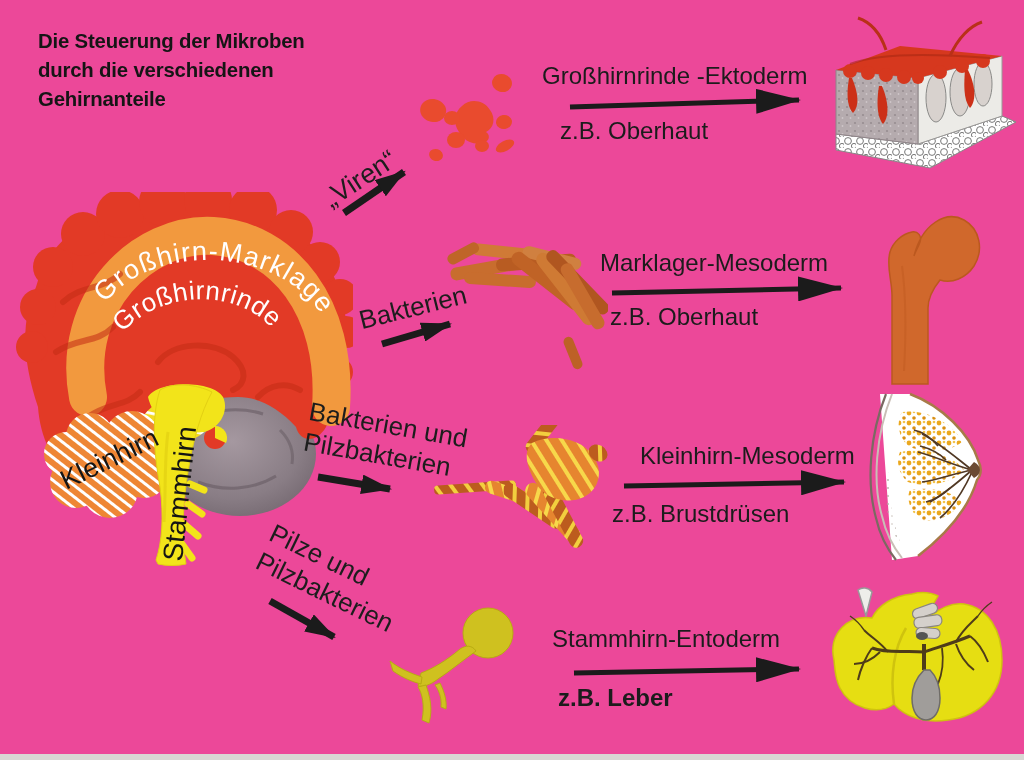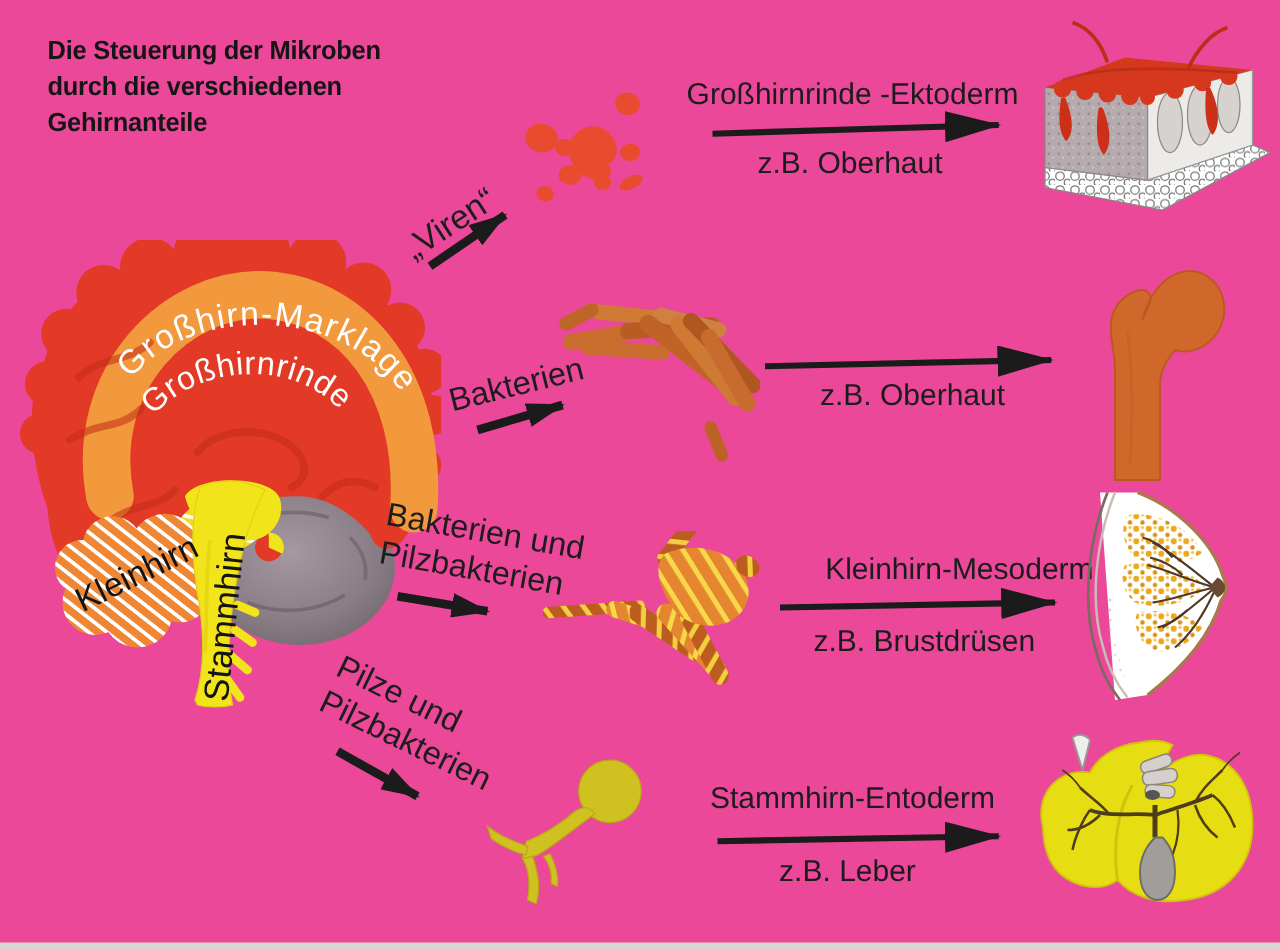--- a/index.html
+++ b/index.html
@@ -4,22 +4,22 @@
 <style>
   html,body{margin:0;padding:0;}
   body{width:1024px;height:760px;background:#fdfdfb;overflow:hidden;
        font-family:"Liberation Sans", sans-serif;}
   #stage{position:relative;width:1024px;height:760px;background:#ec4899;}
   .abs{position:absolute;}
   #title{left:38px;top:26px;width:320px;font-size:21px;font-weight:bold;
          color:#151515;line-height:29px;letter-spacing:-0.2px;
          transform:scaleX(.97);transform-origin:0 0;}
   .srcLabel{color:#1d1d1d;font-size:26px;white-space:nowrap;transform-origin:0 0;}
-  .rowTitle{color:#1c1c1c;font-size:24px;text-align:center;white-space:nowrap;}
-  .rowExample{color:#1c1c1c;font-size:24px;text-align:center;white-space:nowrap;}
+  .rowTitle{color:#1c1c1c;font-size:24px;text-align:left;white-space:nowrap;}
+  .rowExample{color:#1c1c1c;font-size:24px;text-align:left;white-space:nowrap;}
   #edge-bottom{left:0;bottom:0;width:1024px;height:6px;background:#d9d7d3;}
   svg{display:block;}
   text{font-family:"Liberation Sans", sans-serif;}
 </style>
 </head>
 <body>
 
 <div id="stage">
 
   <div id="title" class="abs">
@@ -227,20 +227,21 @@
       <rect x="26" y="52" width="72" height="12" rx="6" fill="#c86d2e" transform="rotate(4 62 58)"></rect>
       <rect x="84" y="30" width="60" height="12" rx="6" fill="#d08040" transform="rotate(14 114 36)"></rect>
       <rect x="66" y="52" width="86" height="14" rx="7" fill="#c06326" transform="rotate(38 109 59)"></rect>
       <rect x="84" y="60" width="88" height="14" rx="7" fill="#cf7a34" transform="rotate(52 128 67)"></rect>
       <rect x="98" y="54" width="84" height="13" rx="6" fill="#b05620" transform="rotate(46 140 60)"></rect>
       <rect x="108" y="68" width="74" height="13" rx="6" fill="#c76c2e" transform="rotate(60 145 74)"></rect>
       <rect x="118" y="126" width="34" height="10" rx="5" fill="#bd6126" transform="rotate(68 135 131)"></rect>
     </g>
   </svg>
 
+  <div class="abs rowTitle" style="left:600px;top:249px;width:260px;">Marklager-Mesoderm</div>
   <div class="abs rowExample" style="left:610px;top:303px;width:240px;">z.B. Oberhaut</div>
 
   <svg class="abs" style="left:862px;top:196px;" width="120" height="190" viewBox="0 0 120 190">
     <path d="M 30,188 L 30,100 C 30,84 24,70 28,56 C 31,46 40,38 50,36 C 56,35 60,40 58,46
              C 56,52 53,56 52,60 C 60,28 84,14 102,24 C 118,33 122,54 112,70
              C 104,82 90,88 78,84 C 70,94 66,102 66,112 L 66,188 Z" fill="#d0682c" stroke="#bb581f" stroke-width="1.5"></path>
     <path d="M 40,70 C 44,100 44,140 42,175" stroke="#bb581f" stroke-width="2" fill="none" opacity=".4"></path>
   </svg>
 
   <div class="abs srcLabel" style="left:312px;top:396px;transform:rotate(10deg);line-height:31px;">
@@ -316,21 +317,21 @@
     <g fill="#cfc11f" stroke="#b8ab12" stroke-width="1">
       <circle cx="100" cy="40" r="25"></circle>
       <path d="M88,58 C74,68 62,78 50,86 C42,92 36,94 30,93 L33,80 C44,76 58,68 72,56 C78,52 84,52 88,58 Z"></path>
       <path d="M34,84 C22,80 12,76 2,68 L5,78 C15,85 25,89 33,91 Z"></path>
       <path d="M38,92 C42,104 45,116 41,130 L34,127 C37,112 34,100 30,94 Z"></path>
       <path d="M52,90 C56,98 59,107 58,116 L53,114 C54,104 50,96 47,92 Z"></path>
     </g>
   </svg>
 
   <div class="abs rowTitle" style="left:552px;top:625px;width:260px;">Stammhirn-Entoderm</div>
-  <div class="abs rowExample" style="left:558px;top:684px;width:240px;">z.B. Leber</div>
+  <div class="abs rowExample" style="left:558px;top:684px;width:240px;font-weight:bold;">z.B. Leber</div>
 
   <svg class="abs" style="left:820px;top:586px;" width="190" height="155" viewBox="0 0 190 155">
     <path d="M38,4 L46,30 L52,6 C48,1 42,1 38,4 Z" fill="#eeeeea" stroke="#999" stroke-width="1.5"></path>
     <path d="M 14,74 C 8,48 28,28 52,32 C 58,20 72,10 92,8 C 100,6 110,6 118,10
              C 114,18 108,24 110,30 C 118,24 130,16 144,18 C 168,22 182,44 182,74
              C 182,106 162,130 128,134 C 104,138 84,130 74,118 C 58,130 30,122 20,102
              C 15,92 15,84 14,74 Z" fill="#e6de12" stroke="#cfc30e" stroke-width="1.5"></path>
     <path d="M74,118 C70,90 74,62 86,42" stroke="#cfc30e" stroke-width="2.5" fill="none"></path>
     <g stroke="#4e3c1a" fill="none">
       <path d="M104,58 C104,70 104,78 104,84" stroke-width="4"></path>

